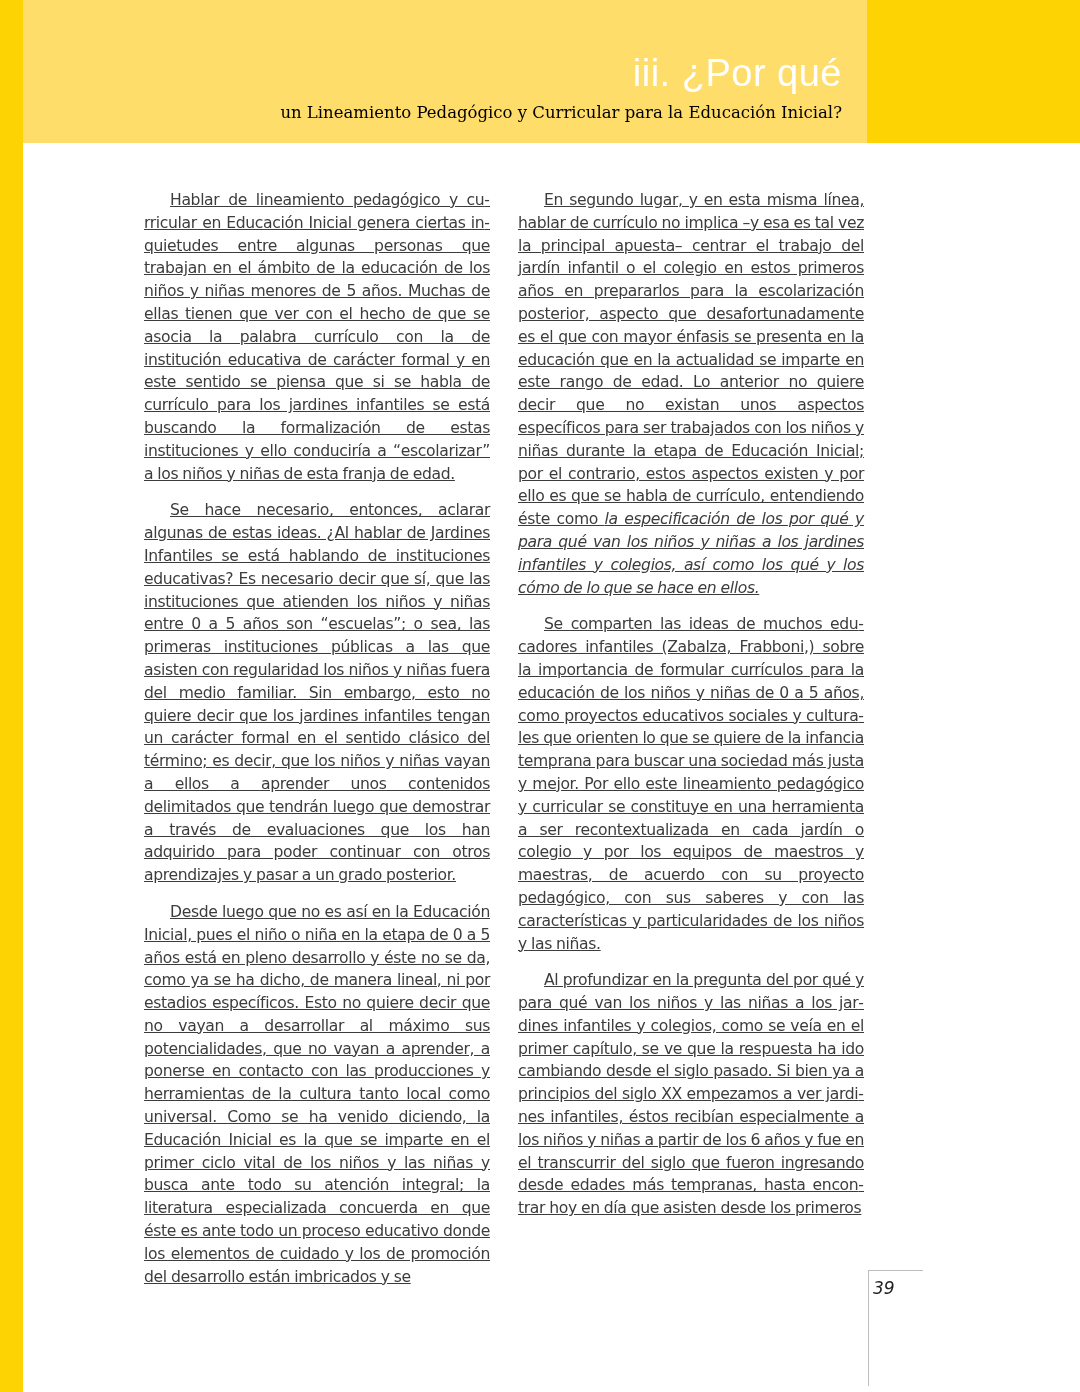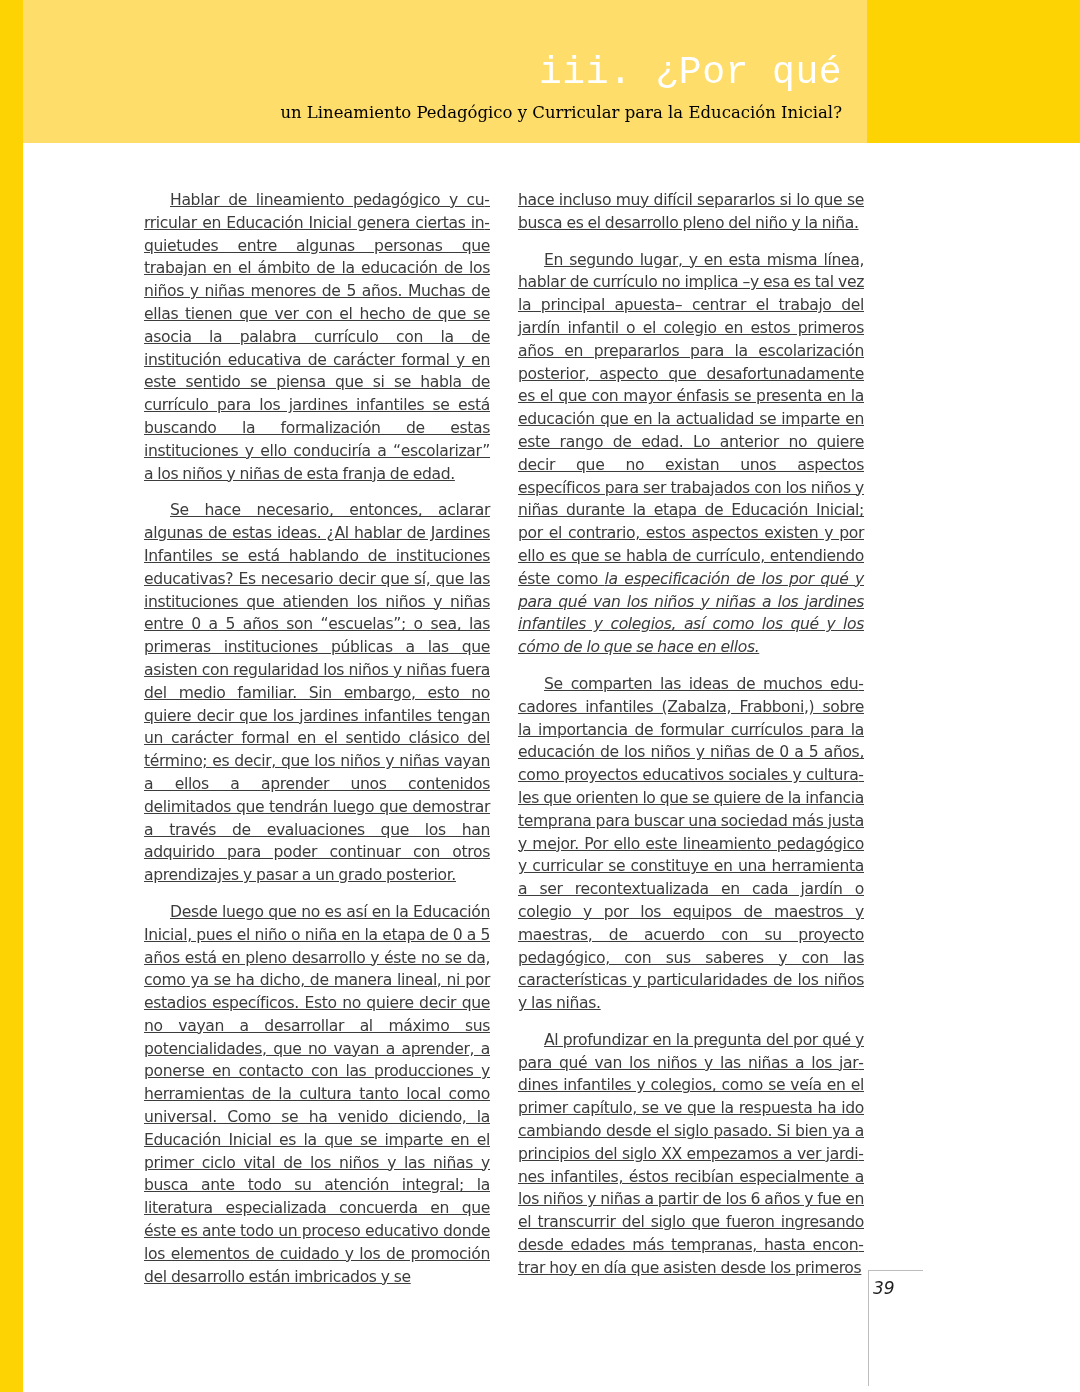--- a/index.html
+++ b/index.html
@@ -15,21 +15,21 @@
     .header-band {
       position: absolute; left: 23px; top: 0; width: 844px; height: 143px;
       background: #fedd6a;
     }
     .header-block {
       position: absolute; left: 867px; top: 0; width: 213px; height: 143px;
       background: #fed303;
     }
     .chapter-title {
       position: absolute; right: 238px; top: 50px;
-      font-family: Liberation Mono, monospace;
+      font-family: Liberation Sans, sans-serif;
       color: #ffffff; font-size: 38px; line-height: 46px; white-space: nowrap;
       letter-spacing: 0.5px;
       margin-left: 22px;
     }
     .chapter-subtitle {
       position: absolute; right: 238px; top: 102px;
       font-family: "DejaVu Serif", "Liberation Serif", serif;
       color: #000000; font-size: 16.5px; line-height: 22px; white-space: nowrap;
     }
     .column {
@@ -68,21 +68,20 @@
 <div class="chapter-title">iii. ¿Por qué</div>
 <div class="chapter-subtitle">un Lineamiento Pedagógico y Curricular para la Educación Inicial?</div>
 
 <div class="column col-left">
   <p>Hablar de lineamiento pedagógico y cu­rricular en Educación Inicial genera ciertas in­quietudes entre algunas personas que trabajan en el ámbito de la educación de los niños y ni­ñas menores de 5 años. Muchas de ellas tienen que ver con el hecho de que se asocia la pala­bra currículo con la de institución educativa de carácter formal y en este sentido se piensa que si se habla de currículo para los jardines infan­tiles se está buscando la formalización de estas instituciones y ello conduciría a “escolarizar” a los niños y niñas de esta franja de edad.</p>
   <p>Se hace necesario, entonces, aclarar algunas de estas ideas. ¿Al hablar de Jardines Infantiles se está hablando de instituciones educativas? Es necesario decir que sí, que las instituciones que atienden los niños y niñas entre 0 a 5 años son “escuelas”; o sea, las primeras instituciones públicas a las que asisten con regularidad los niños y niñas fuera del medio familiar. Sin em­bargo, esto no quiere decir que los jardines in­fantiles tengan un carácter formal en el sentido clásico del término; es decir, que los niños y ni­ñas vayan a ellos a aprender unos contenidos delimitados que tendrán luego que demostrar a través de evaluaciones que los han adquirido para poder continuar con otros aprendizajes y pasar a un grado posterior.</p>
   <p>Desde luego que no es así en la Educación Inicial, pues el niño o niña en la etapa de 0 a 5 años está en pleno desarrollo y éste no se da, como ya se ha dicho, de manera lineal, ni por estadios específicos. Esto no quiere decir que no vayan a desarrollar al máximo sus potencia­lidades, que no vayan a aprender, a ponerse en contacto con las producciones y herramientas de la cultura tanto local como universal. Como se ha venido diciendo, la Educación Inicial es la que se imparte en el primer ciclo vital de los niños y las niñas y busca ante todo su atención integral; la literatura especializada concuerda en que éste es ante todo un proceso educativo donde los elementos de cuidado y los de pro­moción del desarrollo están imbricados y se</p>
 </div>
 
 <div class="column col-right">
-  <p class="cont">hace incluso muy difícil separarlos si lo que se busca es el desarrollo pleno del niño y la niña.</p>
   <p><span>En segundo lugar, y en esta misma línea, ha­blar de currículo no implica –y esa es tal vez la principal apuesta– centrar el trabajo del jardín infantil o el colegio en estos primeros años en prepararlos para la escolarización posterior, as­pecto que desafortunadamente es el que con mayor énfasis se presenta en la educación que en la actualidad se imparte en este rango de edad. Lo anterior no quiere decir que no exis­tan unos aspectos específicos para ser trabaja­dos con los niños y niñas durante la etapa de Educación Inicial; por el contrario, estos aspec­tos existen y por ello es que se habla de currí­culo, entendiendo éste como </span><em>la especificación de los por qué y para qué van los niños y niñas a los jardines infantiles y colegios, así como los qué y los cómo de lo que se hace en ellos.</em></p>
   <p>Se comparten las ideas de muchos edu­cadores infantiles (Zabalza, Frabboni,) sobre la importancia de formular currículos para la educación de los niños y niñas de 0 a 5 años, como proyectos educativos sociales y cultura­les que orienten lo que se quiere de la infancia temprana para buscar una sociedad más justa y mejor. Por ello este lineamiento pedagógico y curricular se constituye en una herramienta a ser recontextualizada en cada jardín o colegio y por los equipos de maestros y maestras, de acuerdo con su proyecto pedagógico, con sus saberes y con las características y particularida­des de los niños y las niñas.</p>
   <p>Al profundizar en la pregunta del por qué y para qué van los niños y las niñas a los jar­dines infantiles y colegios, como se veía en el primer capítulo, se ve que la respuesta ha ido cambiando desde el siglo pasado. Si bien ya a principios del siglo XX empezamos a ver jardi­nes infantiles, éstos recibían especialmente a los niños y niñas a partir de los 6 años y fue en el transcurrir del siglo que fueron ingresando desde edades más tempranas, hasta encon­trar hoy en día que asisten desde los primeros</p>
 </div>
 
 <div class="page-rule-v"></div>
 <div class="page-rule-h"></div>
 <div class="page-number">39</div>
 
 </body></html>

